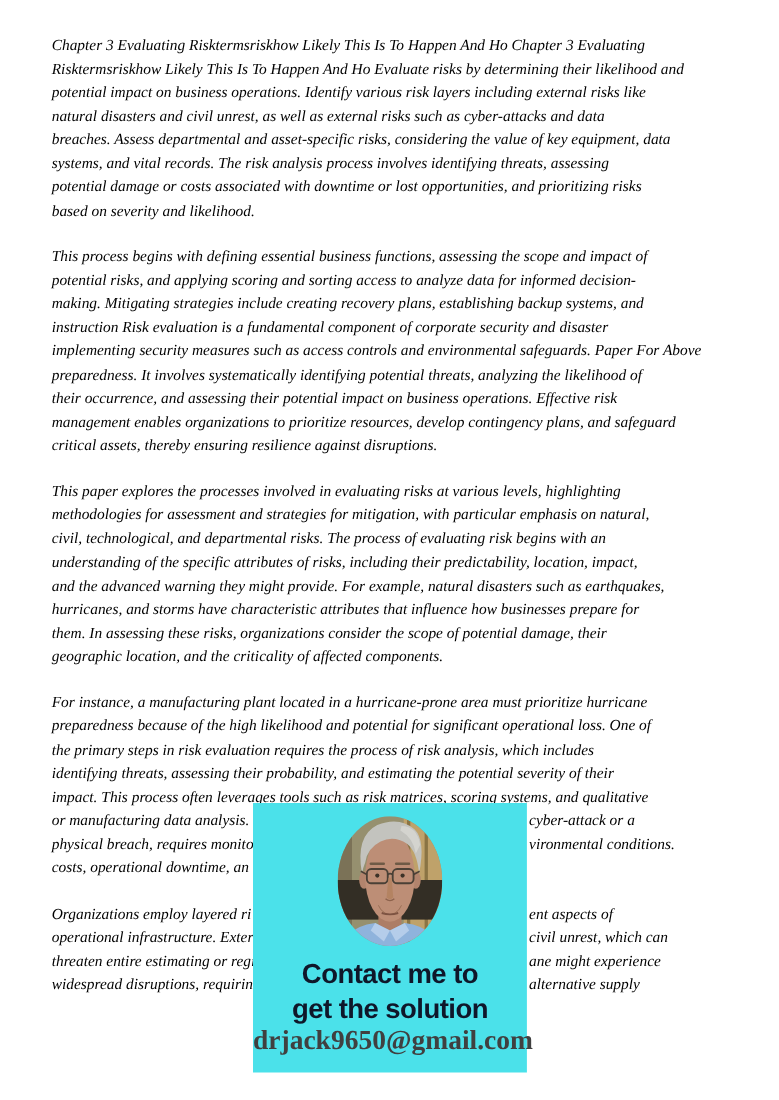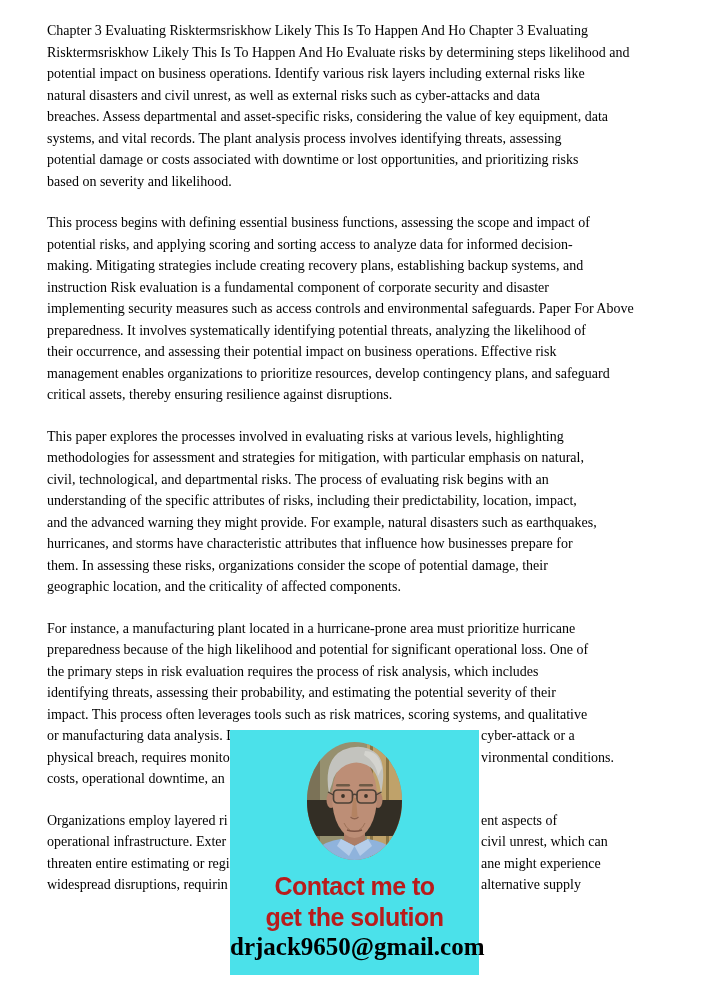--- a/index.html
+++ b/index.html
@@ -5,25 +5,26 @@
   html, body { margin: 0; padding: 0; }
   body {
     width: 708px; height: 1000px;
     background: #ffffff;
     position: relative;
     overflow: hidden;
     font-family: "Liberation Serif", serif;
   }
   .doc {
     position: absolute;
-    left: 47px; top: 20px;
+    left: 47px; top: 31px;
     width: 640px;
     color: #000000;
     font-size: 14px;
     line-height: 21.5px;
+    font-style: italic;
   }
   .para { margin: 0 0 20px 0; }
   .line { white-space: nowrap; height: 21.5px; }
   .line.split { position: relative; }
   .frag-right {
     position: absolute;
     left: 434px; top: 0;
     white-space: nowrap;
   }
   
@@ -40,44 +41,44 @@
     width: 95px; height: 118px;
   }
   .promo-headline {
     position: absolute;
     top: 141px; left: 0; right: 0;
     font-family: "Liberation Sans", sans-serif;
     font-weight: bold;
     font-size: 25px;
     line-height: 31px;
     letter-spacing: -0.5px;
-    color: #b91c1c;
+    color: #0f172a;
   }
   .promo-email {
     position: absolute;
     top: 203px; left: 0; right: 0;
     font-family: "Liberation Serif", serif;
     font-weight: bold;
     font-size: 25px;
     line-height: 28px;
-    color: #000000;
+    color: #404040;
   }
 </style>
 </head>
 <body>
 
 <div class="doc">
 
   <div class="para">
     <div class="line">Chapter 3 Evaluating Risktermsriskhow Likely This Is To Happen And Ho Chapter 3 Evaluating</div>
-    <div class="line">Risktermsriskhow Likely This Is To Happen And Ho Evaluate risks by determining steps likelihood and</div>
+    <div class="line">Risktermsriskhow Likely This Is To Happen And Ho Evaluate risks by determining their likelihood and</div>
     <div class="line">potential impact on business operations. Identify various risk layers including external risks like</div>
     <div class="line">natural disasters and civil unrest, as well as external risks such as cyber-attacks and data</div>
     <div class="line">breaches. Assess departmental and asset-specific risks, considering the value of key equipment, data</div>
-    <div class="line">systems, and vital records. The plant analysis process involves identifying threats, assessing</div>
+    <div class="line">systems, and vital records. The risk analysis process involves identifying threats, assessing</div>
     <div class="line">potential damage or costs associated with downtime or lost opportunities, and prioritizing risks</div>
     <div class="line">based on severity and likelihood.</div>
   </div>
 
   <div class="para">
     <div class="line">This process begins with defining essential business functions, assessing the scope and impact of</div>
     <div class="line">potential risks, and applying scoring and sorting access to analyze data for informed decision-</div>
     <div class="line">making. Mitigating strategies include creating recovery plans, establishing backup systems, and</div>
     <div class="line">instruction Risk evaluation is a fundamental component of corporate security and disaster</div>
     <div class="line">implementing security measures such as access controls and environmental safeguards. Paper For Above</div>

